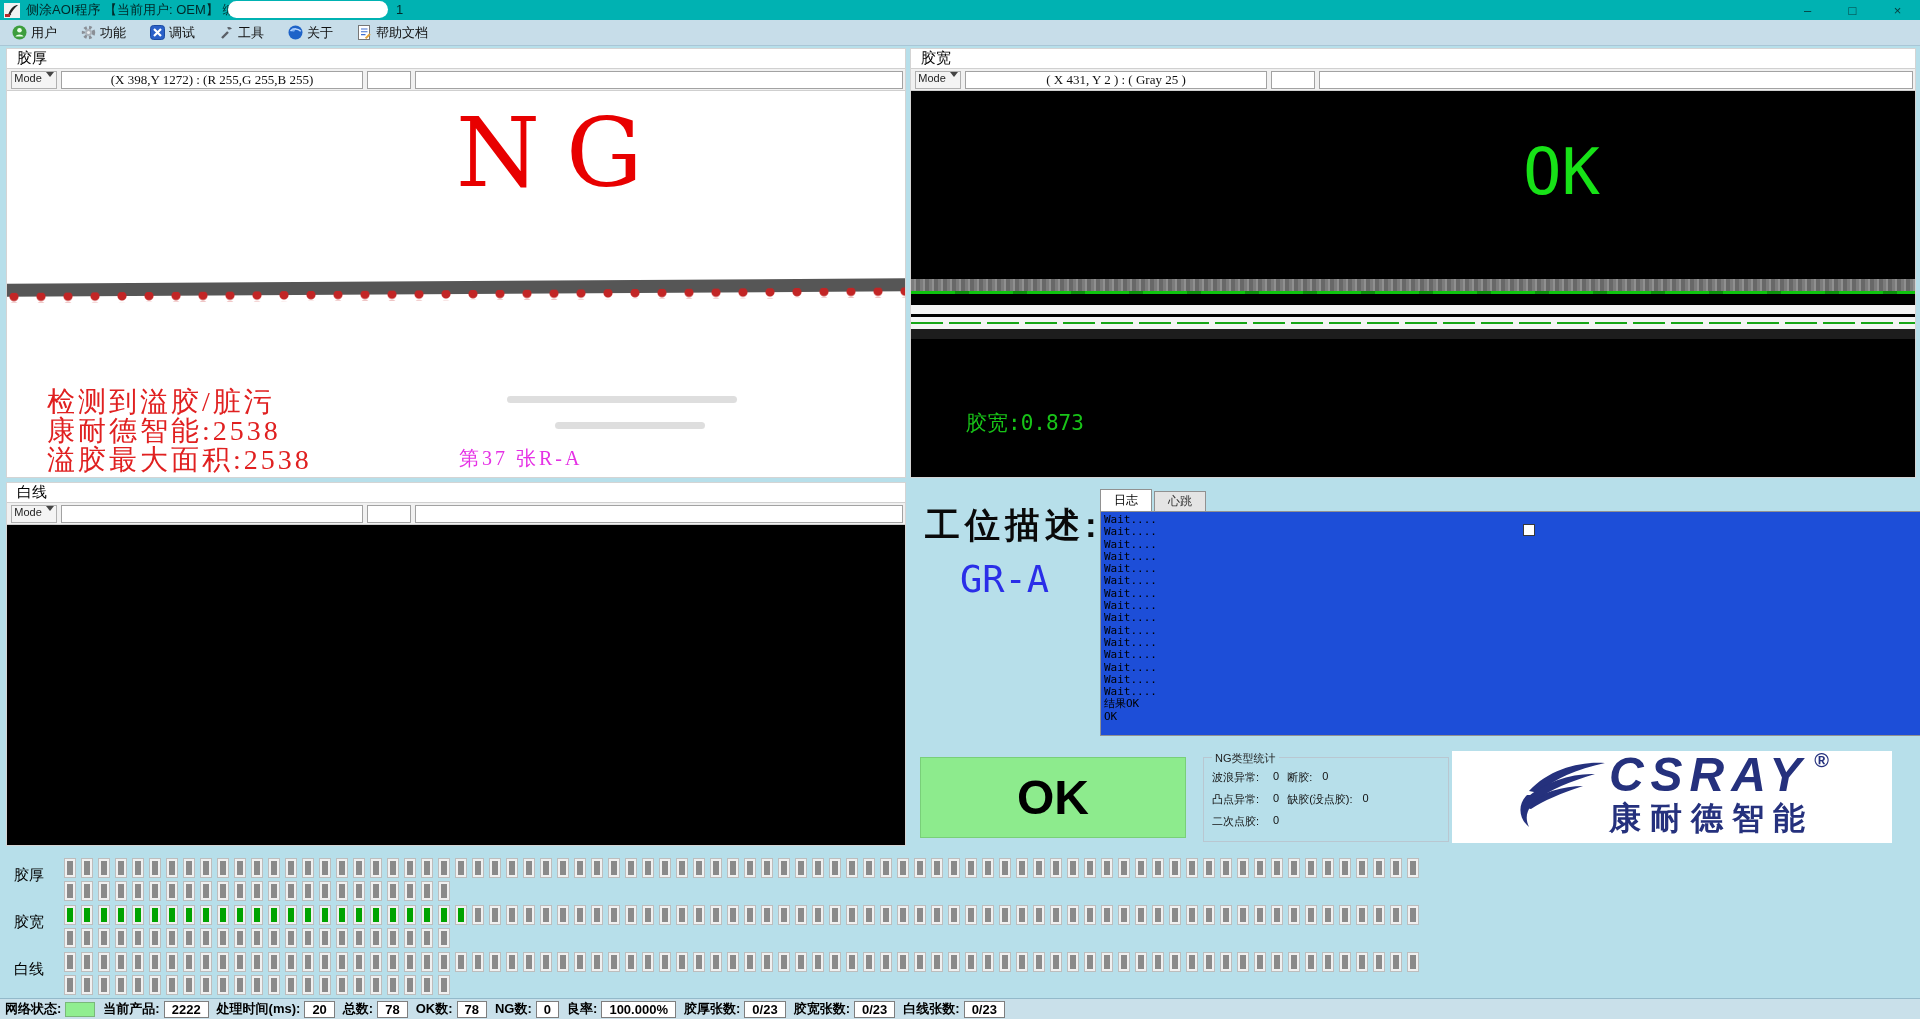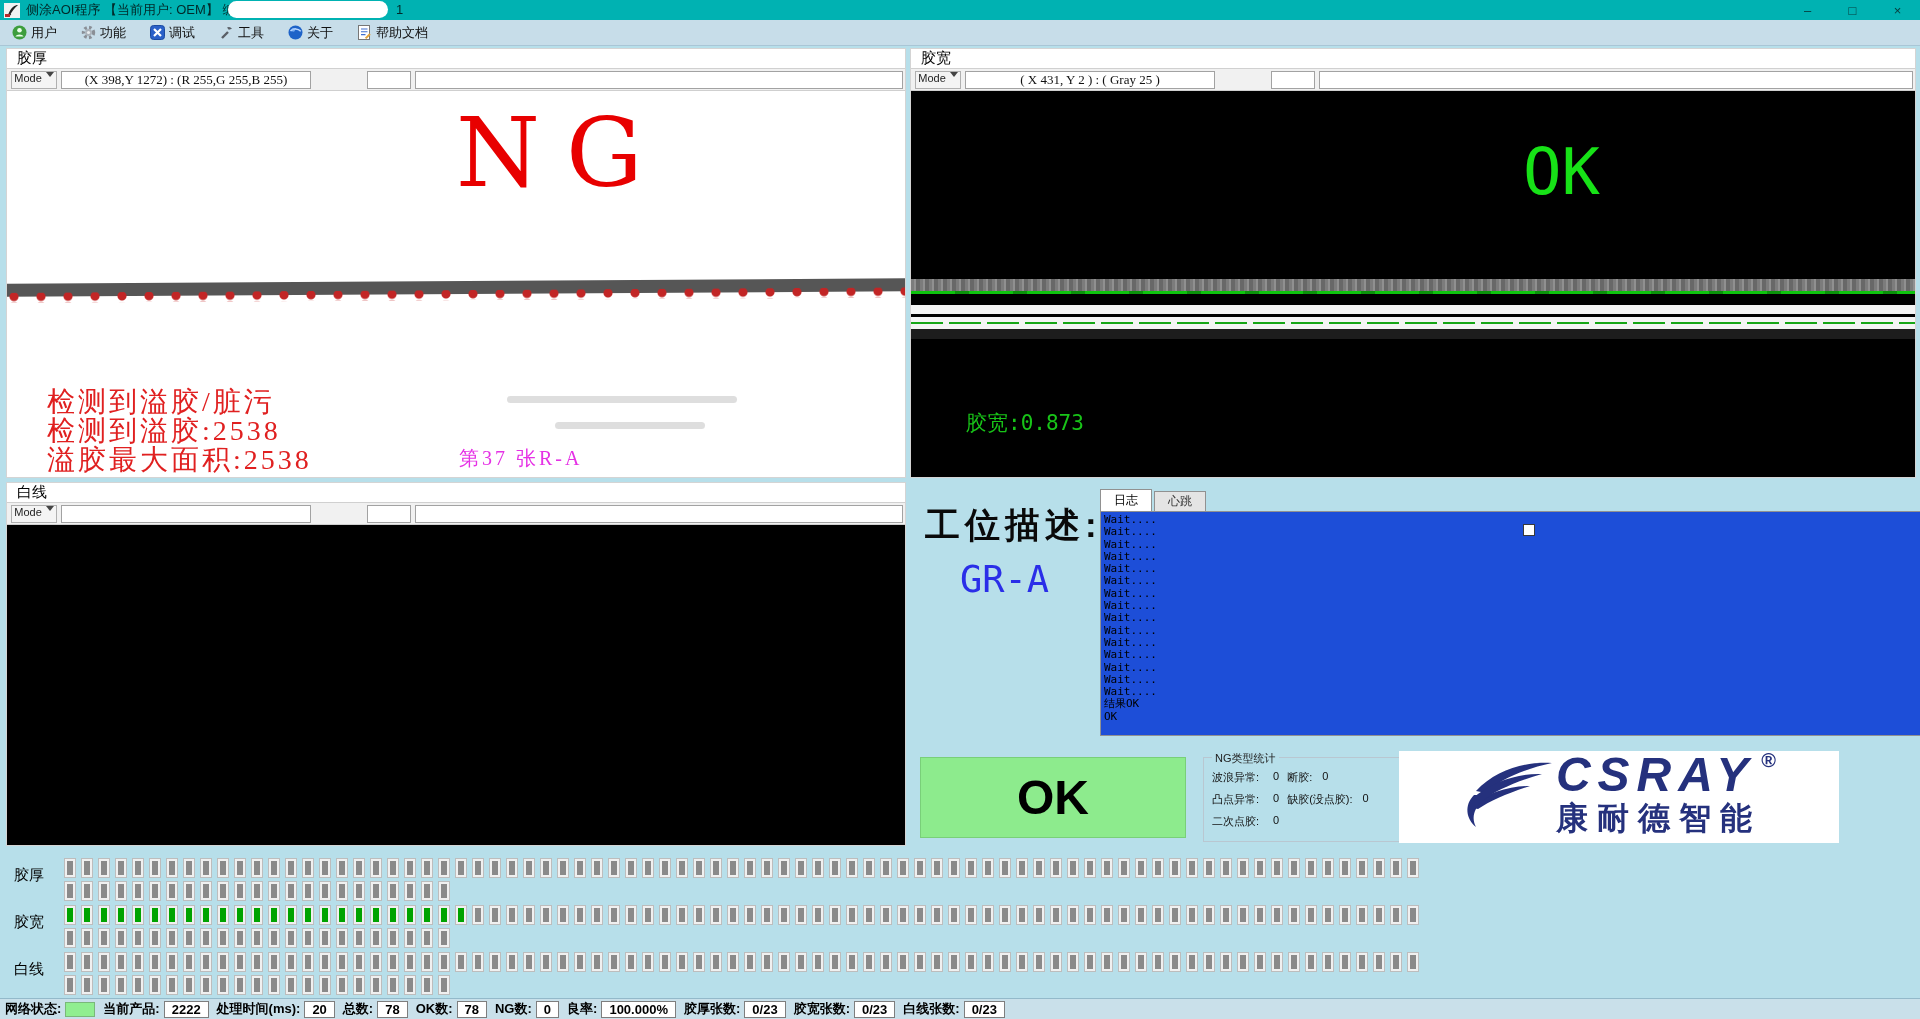--- a/index.html
+++ b/index.html
@@ -22,21 +22,21 @@
   .menu-item svg { display:block; }
 
   
   .panel { position:absolute; background:#fff; border:1px solid #d4d4d4; }
   .panel .label-row { height:20px; background:#fff; border-bottom:1px solid #d0d0d0; display:flex; align-items:center; }
   .panel .label-row .p-title { font-size:15px; margin-left:10px; color:#000; }
   .panel .mode-row { position:relative; height:22px; background:#f1f1f1; border-bottom:1px solid #cfcfcf; }
   .mode-btn { position:absolute; left:4px; top:2px; width:46px; height:18px; background:#f4f4f4; border:1px solid #b0b0b0; font-size:11px; color:#222; display:flex; align-items:flex-start; justify-content:center; gap:4px; }
   .mode-caret { width:0; height:0; border-left:4px solid transparent; border-right:4px solid transparent; border-top:5px solid #444; }
   .mode-field { position:absolute; top:2px; height:18px; background:#fff; border:1px solid #a2a2a2; font-family:"Liberation Serif", serif; font-size:13px; color:#111; display:flex; align-items:center; justify-content:center; overflow:hidden; white-space:nowrap; }
-  .f1 { left:54px; width:250px;text-align:right; }
+  .f1 { left:54px; width:302px;text-align:right; }
   .f2 { left:360px; width:44px; }
   .f3 { left:408px; right:2px; }
   .img-area { position:absolute; left:0; right:0; top:42px; bottom:0; overflow:hidden; }
   .img-white { background:#fff; }
   .img-black { background:#000; }
 
   
   #ng-text { position:absolute; left:449px; top:14px; font-family:"DejaVu Serif", serif; font-size:96px; line-height:1; color:#e80000; letter-spacing:26px; }
   #glue-band { position:absolute; left:-6px; top:190px; width:103%; height:13px; background:#565656; transform:rotate(-0.35deg); }
   #glue-dots { position:absolute; left:0px; top:199px; width:100%; height:10px; transform:rotate(-0.35deg);
@@ -79,21 +79,21 @@
   #ok-button { position:absolute; left:920px; top:757px; width:266px; height:81px; background:#8deb8d; border:1px solid #79cf79; display:flex; align-items:center; justify-content:center; font-size:48px; font-weight:bold; color:#000; cursor:default; }
 
   #ng-stats { position:absolute; left:1203px; top:757px; width:246px; height:85px; border:1px solid #b9c7d1; }
   #ng-stats .legend { position:absolute; left:8px; top:-7px; font-size:11px; color:#222; background:#b7dfea; padding:0 3px; }
   #ng-stats .cols { display:flex; padding:12px 4px 0 8px; gap:8px; }
   .stat-col { display:flex; flex-direction:column; gap:7px; }
   .stat-row { display:flex; font-size:11px; color:#111; white-space:nowrap; }
   .stat-row .sv { margin-left:14px; }
   .stat-col.right .sv { margin-left:10px; }
 
-  #logo-box { position:absolute; left:1399px; top:751px; width:440px; height:92px; background:#fff; display:flex; align-items:center; justify-content:center; }
+  #logo-box { position:absolute; left:1452px; top:751px; width:440px; height:92px; background:#fff; display:flex; align-items:center; justify-content:center; }
   #logo-inner { display:flex; align-items:flex-start; }
   #logo-swoosh { margin:4px 2px 0 0; }
   #logo-textcol { display:flex; flex-direction:column; }
   #logo-brand-row { display:flex; align-items:flex-start; }
   #logo-brand { font-size:48px; line-height:44px; font-weight:800; font-style:italic; letter-spacing:7px; color:#25317d; }
   #logo-reg { font-size:20px; font-weight:bold; color:#25317d; margin-left:6px; margin-top:-4px; }
   #logo-sub { font-size:32px; font-weight:700; letter-spacing:9px; color:#25317d; margin-top:0px; }
 
   
   .prog-label { position:absolute; left:14px; font-size:15px; color:#000; }
@@ -205,21 +205,21 @@
       <div class="mode-field f3"></div>
     </div>
     <div class="img-area img-white">
       <div id="ng-text">NG</div>
       <div id="glue-band"></div>
       <div id="glue-dots"></div>
       <div class="smudge" id="smudge1"></div>
       <div class="smudge" id="smudge2"></div>
       <div id="overlay-lines">
         <div>检测到溢胶/脏污</div>
-        <div>检测到溢胶:2538</div>
+        <div>康耐德智能:2538</div>
         <div>溢胶最大面积:2538</div>
       </div>
       <div id="frame-label">第37 张R-A</div>
     </div>
   </div>
 
   <div class="panel" style="left:910px; top:48px; width:1006px; height:430px;">
     <div class="label-row">
       <span class="p-title">胶宽</span>
     </div>

